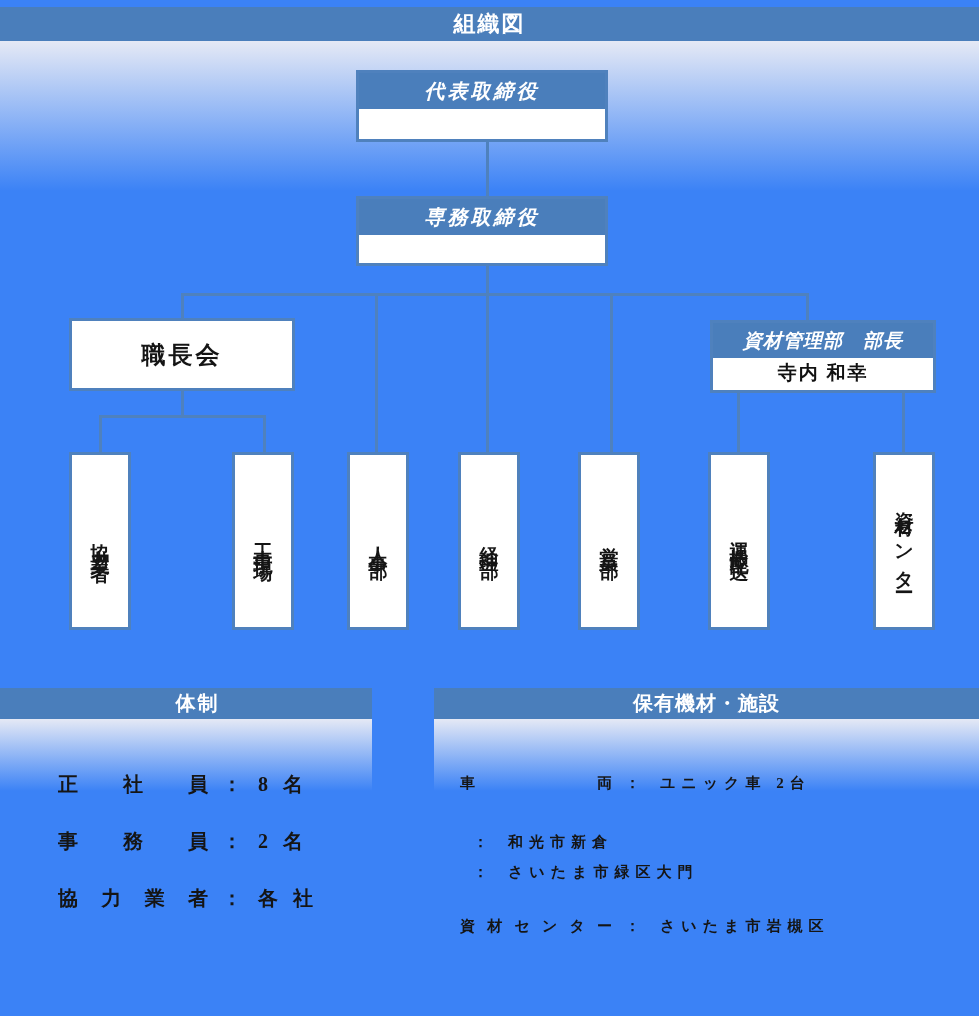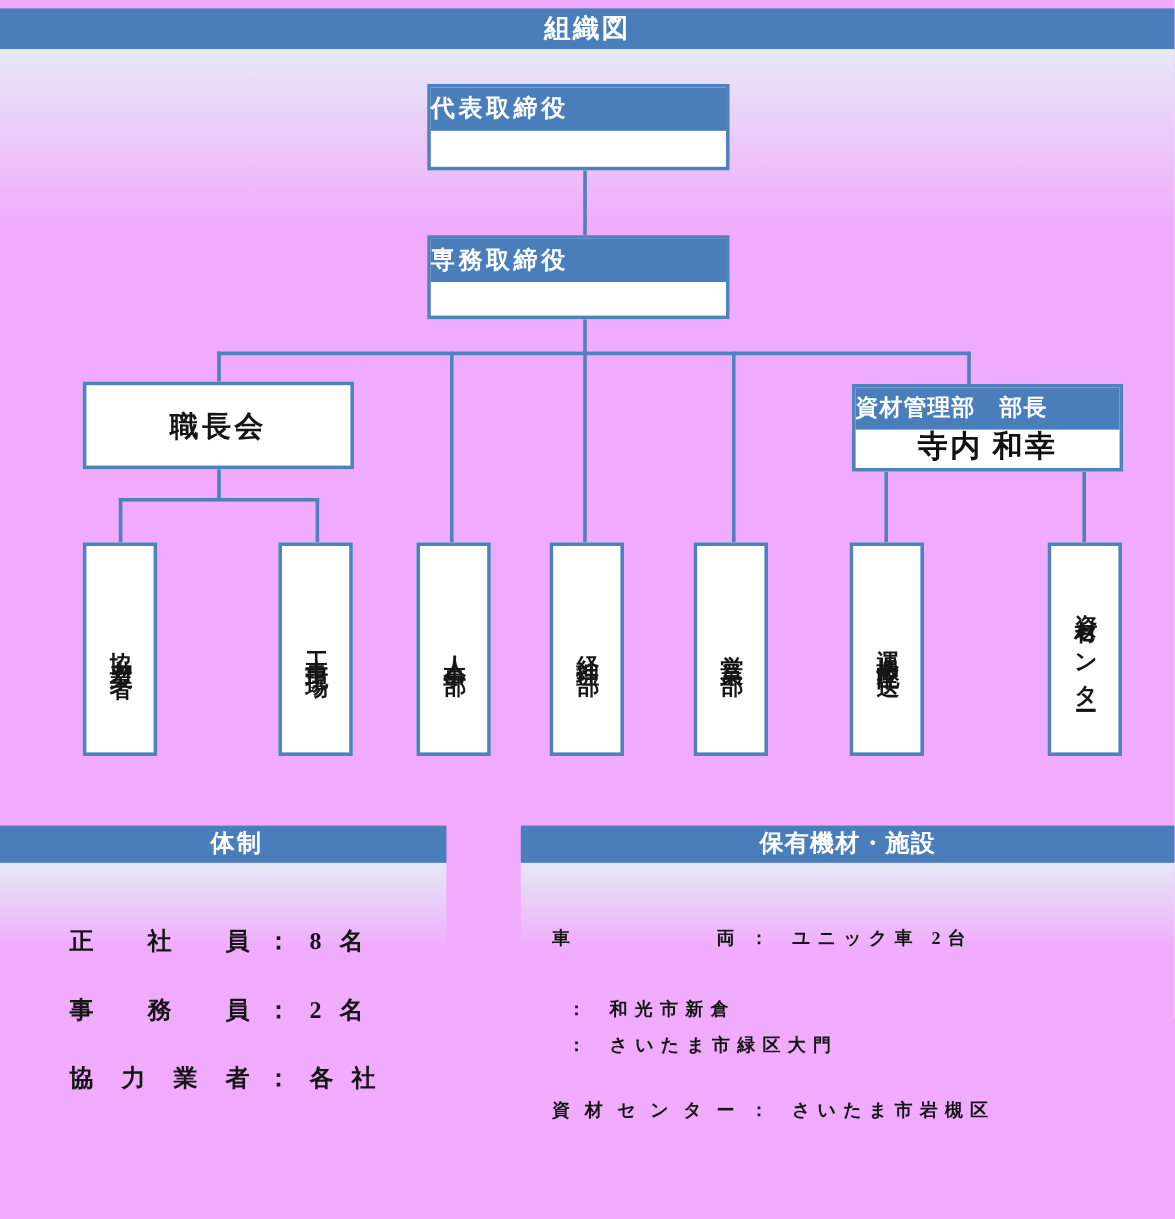--- a/index.html
+++ b/index.html
@@ -1,48 +1,48 @@
 <!DOCTYPE html>
 <html><head>
 <meta charset="utf-8">
 <style>
   * { margin:0; padding:0; box-sizing:border-box; }
   html,body { background:#ffffff; }
   body { font-family:"Liberation Serif","DejaVu Serif",serif; font-weight:bold; color:#151515; }
-  #page { position:relative; width:979px; height:1016px; background:#f0abfc; overflow:hidden; }
+  #page { position:relative; width:979px; height:1016px; background:#3b82f6; overflow:hidden; }
 
   
   .bar { position:absolute; background:#4a7ebb; color:#ffffff; text-align:center; }
   #main-title-bar { left:0; top:7px; width:979px; height:34px; line-height:34px; font-size:22px; letter-spacing:2px; }
   #structure-bar { left:0; top:688px; width:372px; height:31px; line-height:31px; font-size:20px; letter-spacing:2px;padding-left:23px; }
   #equipment-bar { left:434px; top:688px; width:545px; height:31px; line-height:31px; font-size:20px; letter-spacing:1px; }
 
   
   .tint { position:absolute; background:linear-gradient(#e5e9f5, rgba(255,255,255,0)); }
   #tint-top { left:0; top:41px; width:979px; height:150px; }
   #tint-structure { left:0; top:719px; width:372px; height:72px; }
   #tint-equipment { left:434px; top:719px; width:545px; height:72px; }
 
   
   .line { position:absolute; background:#4f81bd; }
 
   
   .exec-box { position:absolute; left:356px; width:252px; border:3px solid #4f81bd; background:#ffffff; }
   #president-box { top:70px; height:72px; }
   #senior-box { top:196px; height:70px; }
-  .exec-title { background:#4a7ebb; color:#ffffff; height:36px; line-height:36px; text-align:left; font-size:20px; letter-spacing:3px; }
+  .exec-title { background:#4a7ebb; color:#ffffff; height:36px; line-height:36px; text-align:center; font-size:20px; letter-spacing:3px;font-style:italic; }
   .exec-name { text-align:center; font-size:20px; line-height:29px; letter-spacing:2px; color:#111; }
 
   #foreman-box { position:absolute; left:69px; top:318px; width:226px; height:73px; border:3px solid #4f81bd;
                  background:#ffffff; display:flex; align-items:center; justify-content:center;
                  font-size:24px; letter-spacing:3px; }
 
   #material-box { position:absolute; left:710px; top:320px; width:226px; height:73px; border:3px solid #4f81bd; background:#ffffff; }
   #material-box .exec-title { height:35px; line-height:35px; font-size:19px; letter-spacing:1px; }
-  #material-box .exec-name { line-height:30px; font-size:25px; }
+  #material-box .exec-name { line-height:30px; font-size:19px; }
 
   .dept-box { position:absolute; top:452px; width:62px; height:178px; border:3px solid #4f81bd; background:#ffffff;
               display:flex; align-items:center; justify-content:center;
               writing-mode:vertical-rl; font-size:19px; letter-spacing:7px; }
   #dept-0 { left:69px; }  #dept-1 { left:232px; } #dept-2 { left:347px; }
   #dept-3 { left:458px; } #dept-4 { left:578px; } #dept-5 { left:708px; }
   #dept-6 { left:873px; letter-spacing:4px; }
 
   
   #structure-list { position:absolute; left:58px; top:768px; width:340px; font-size:20px; }

